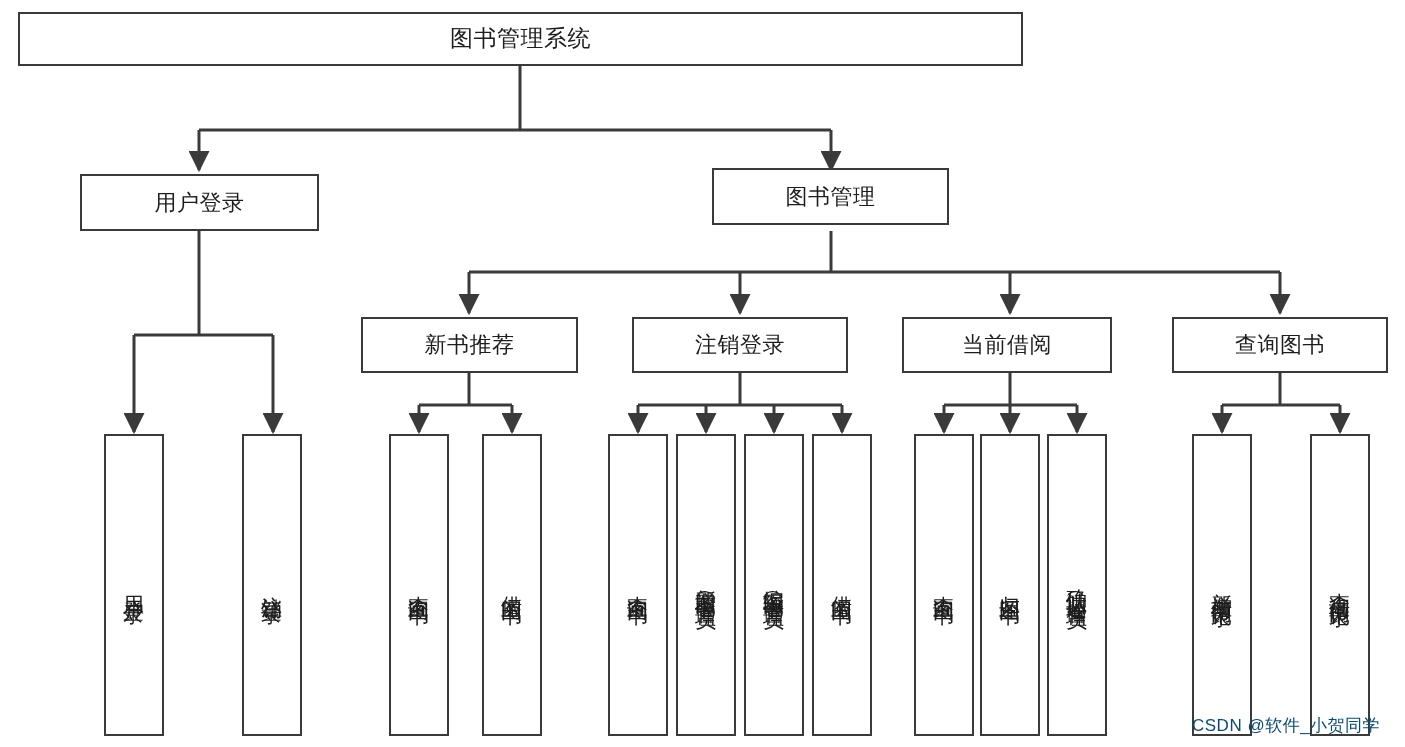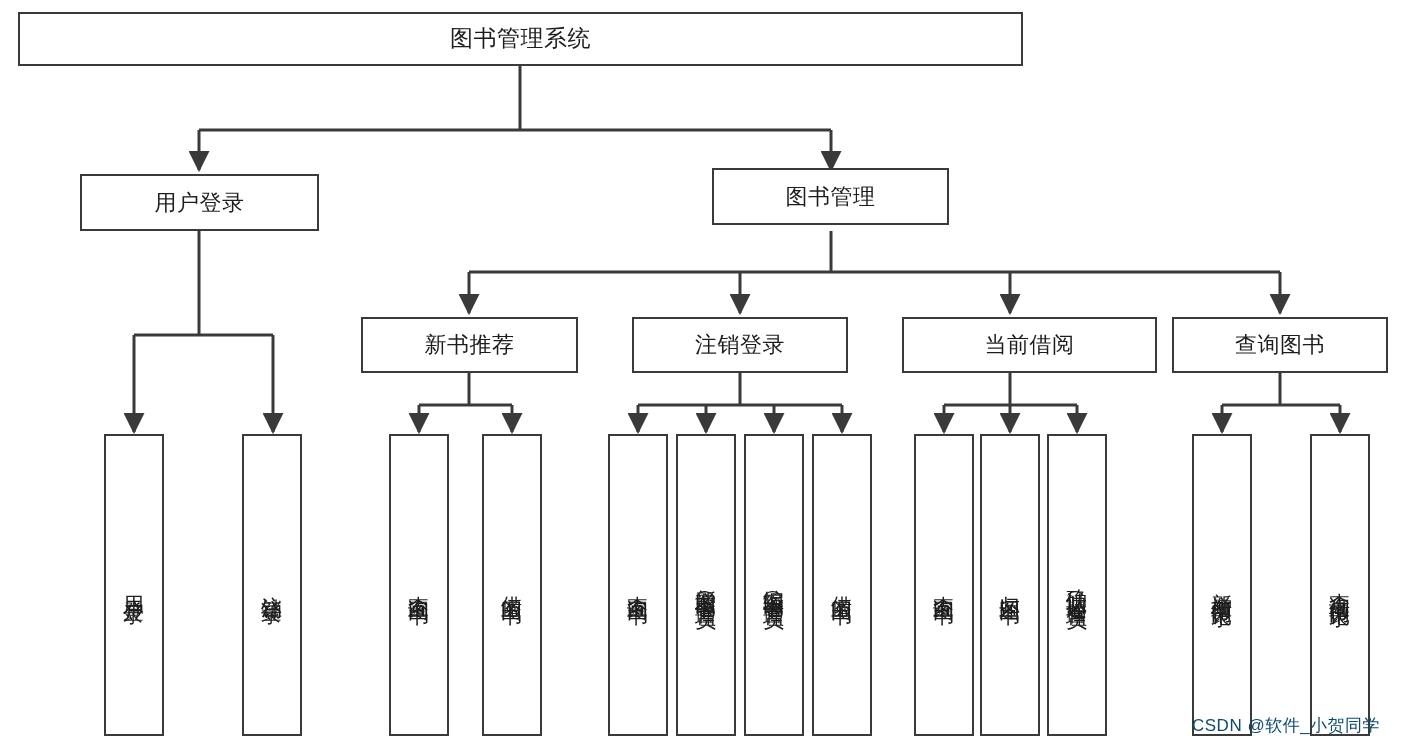--- a/index.html
+++ b/index.html
@@ -133,21 +133,21 @@
   <div class="node horiz" style="left:712px; top:168px; width:237px; height:57px;">
     <span class="label">图书管理</span>
   </div>
 
   <div class="node horiz" style="left:361px; top:317px; width:217px; height:56px;">
     <span class="label">新书推荐</span>
   </div>
   <div class="node horiz" style="left:632px; top:317px; width:216px; height:56px;">
     <span class="label">注销登录</span>
   </div>
-  <div class="node horiz" style="left:902px; top:317px; width:255px; height:56px;">
+  <div class="node horiz" style="left:902px; top:317px; width:210px; height:56px;">
     <span class="label">当前借阅</span>
   </div>
   <div class="node horiz" style="left:1172px; top:317px; width:216px; height:56px;">
     <span class="label">查询图书</span>
   </div>
 
   <div class="node vert" style="left:104px; top:434px; width:60px; height:302px;">
     <span class="label">用户登录</span>
   </div>
   <div class="node vert" style="left:242px; top:434px; width:60px; height:302px;">

